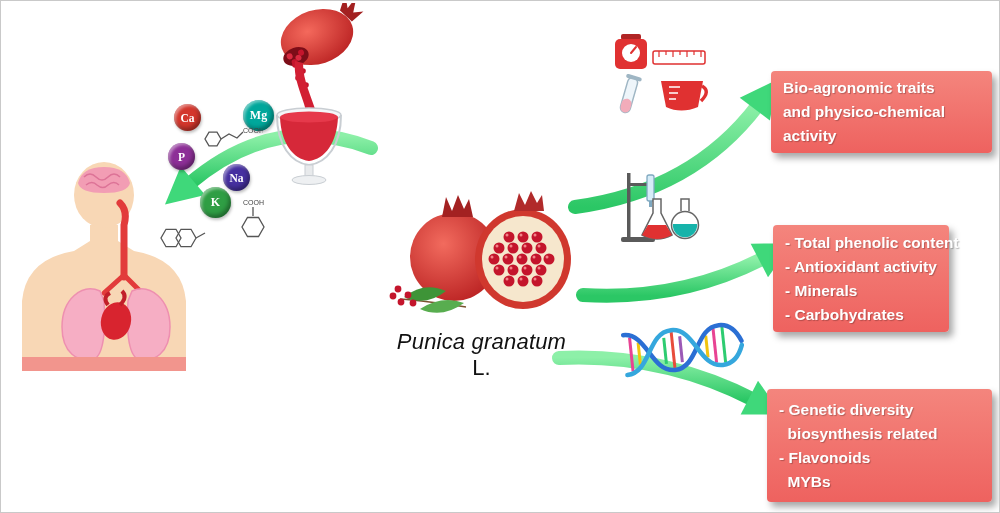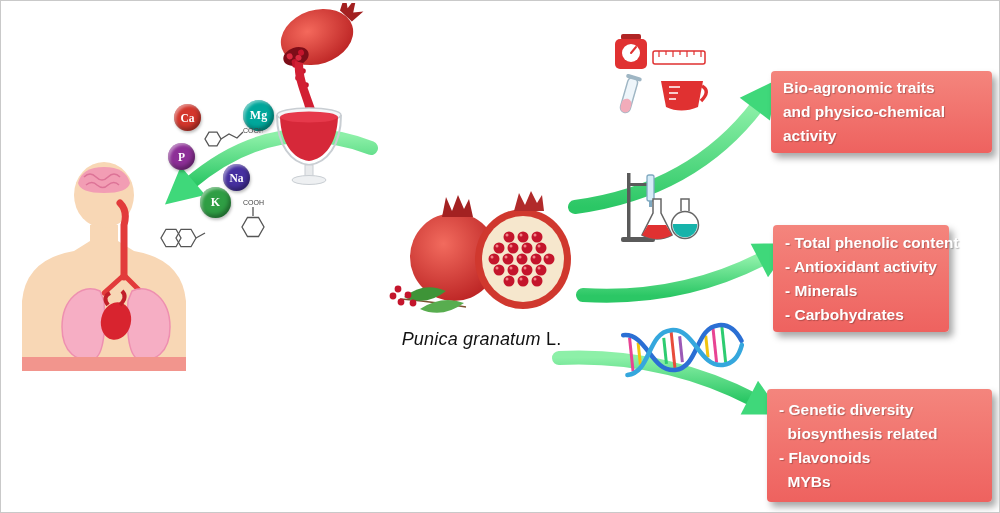--- a/index.html
+++ b/index.html
@@ -13,21 +13,21 @@
   .overlay{position:absolute;left:0;top:0;pointer-events:none;}
   .badge{
     position:absolute;border-radius:50%;display:flex;align-items:center;justify-content:center;
     color:#fff;font-weight:bold;font-size:11.5px;
     box-shadow:inset -2px -3px 4px rgba(0,0,0,.35), inset 2px 2px 3px rgba(255,255,255,.45), 1px 2px 3px rgba(0,0,0,.25);
     font-family:Liberation Serif, serif;
   }
   .badge.big{font-size:12px;}
   .species{
     position:absolute;left:388px;top:328px;width:185px;text-align:center;
-    font-size:18px;color:#111;letter-spacing:.2px;
+    font-size:22px;color:#111;letter-spacing:.2px;
   }
   .species .it{font-style:italic;}
   .rbox{
     position:absolute;background:linear-gradient(180deg,#f4857d 0%,#ee625f 100%);
     border-radius:4px;box-shadow:4px 5px 7px rgba(0,0,0,.35);
     color:#fff;font-weight:bold;font-size:15.5px;
     display:flex;flex-direction:column;justify-content:center;
     padding:8px 12px;box-sizing:border-box;
     text-shadow:1px 1px 1px rgba(0,0,0,.25);
   }

